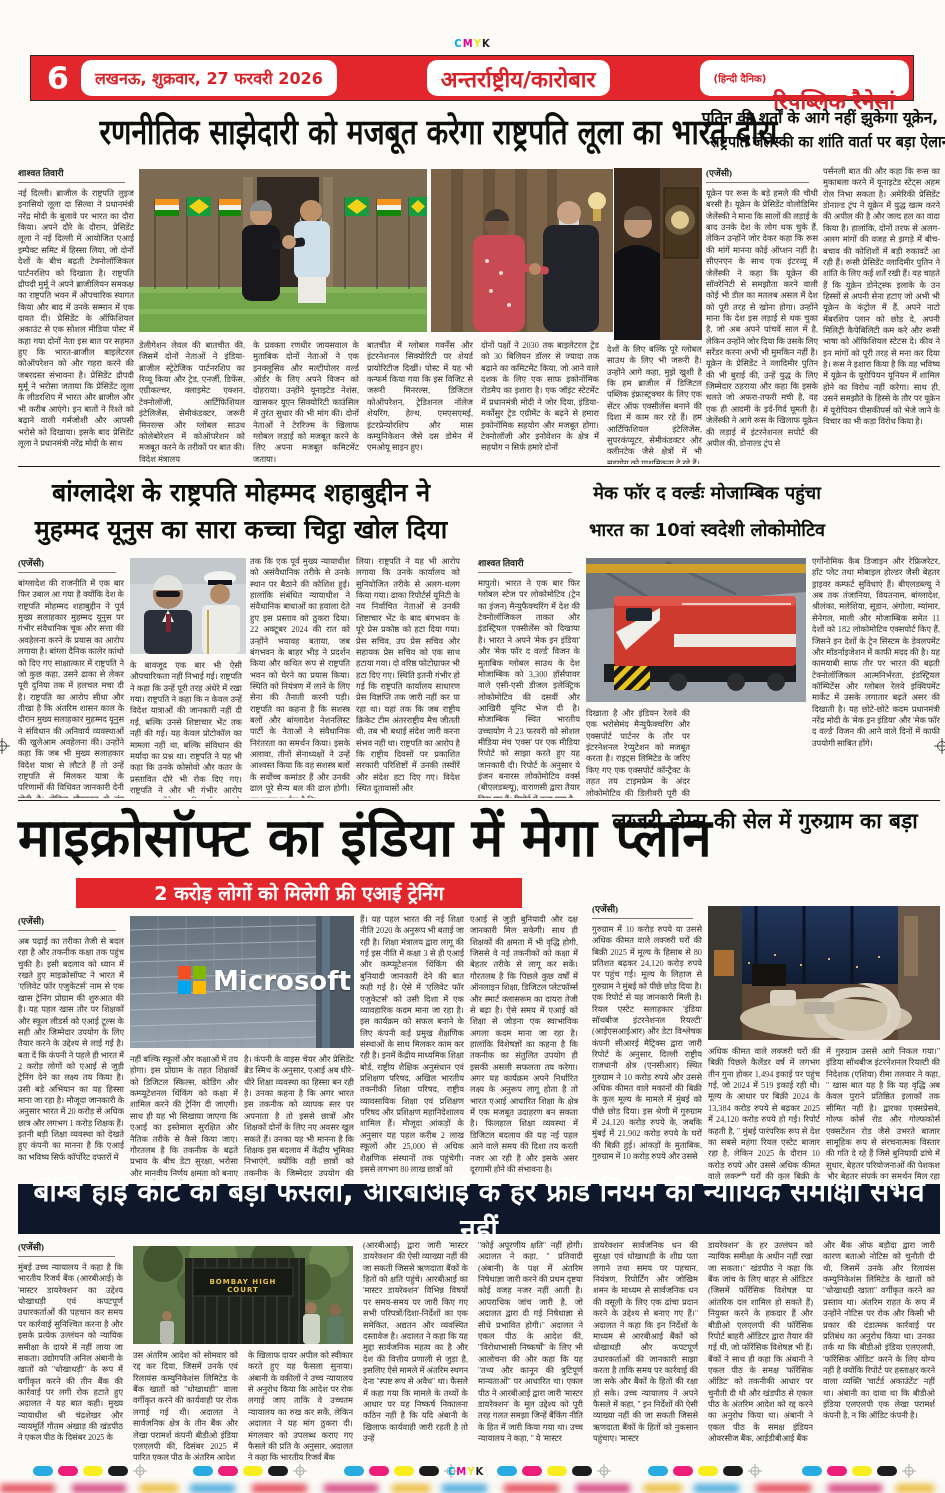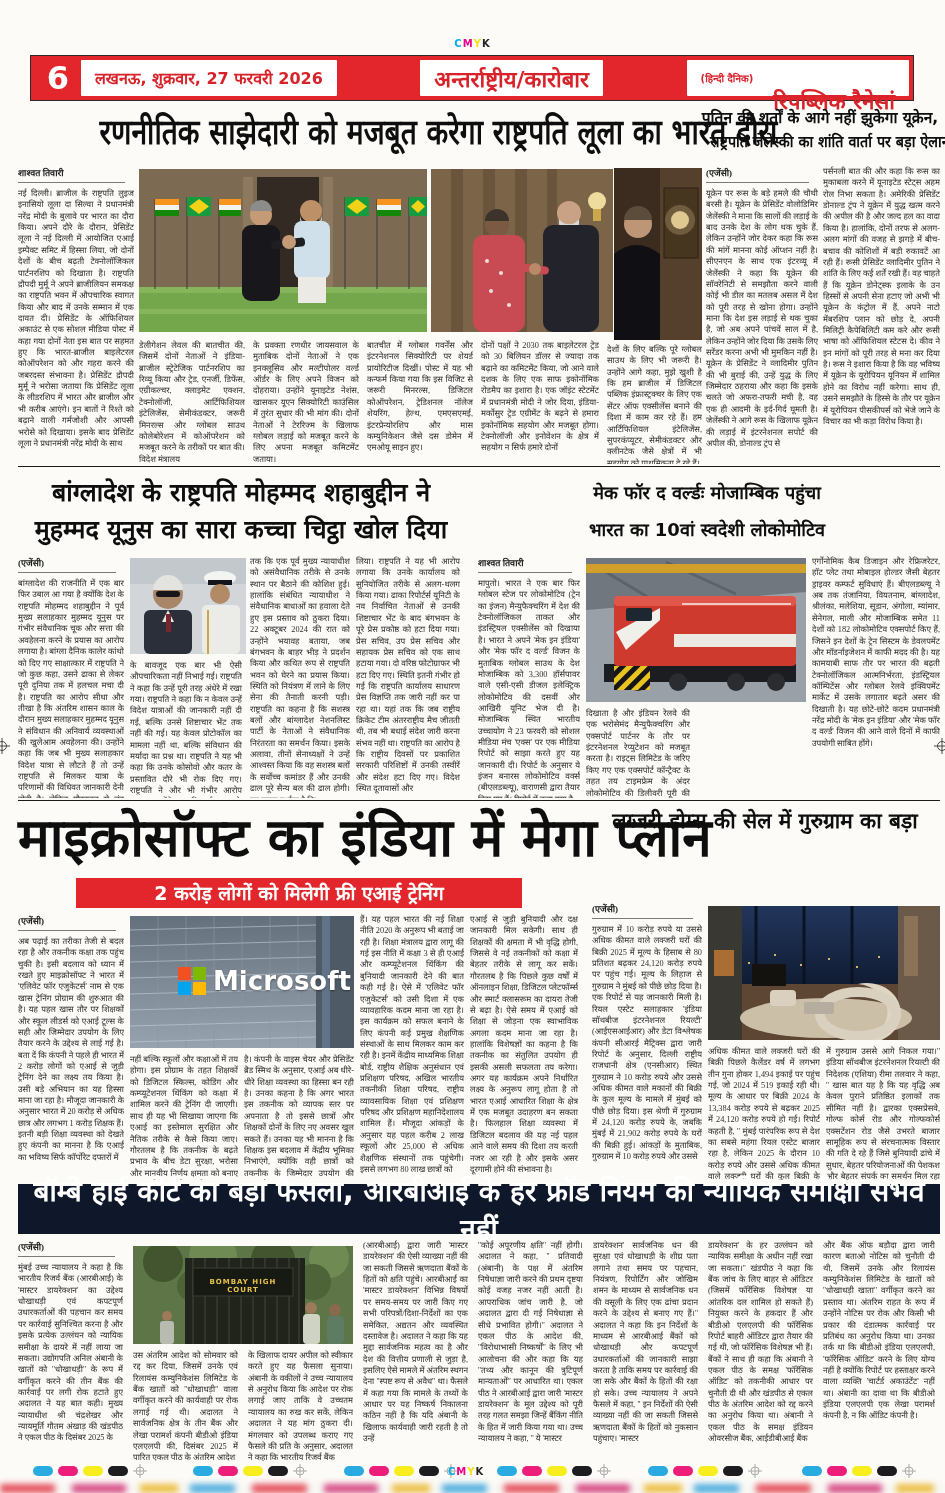--- a/index.html
+++ b/index.html
@@ -11,37 +11,37 @@
   .byline{font-size:9px;font-weight:700;color:#1c1c1c;border-bottom:1px solid #7a7a7a;
           padding-bottom:3px;margin-bottom:5px;width:92%;}
   .hl{font-family:"DejaVu Sans","Liberation Sans",sans-serif;font-weight:900;color:#0e0e0e;text-align:center;}
   .hl .ln,.fitln{display:inline-block;white-space:nowrap;transform-origin:center center;}
   .rule{background:#1c1c1c;}
   .photo{overflow:hidden;background:#d8d8d4;}
   .photo svg{display:block;}
   
   .mast{background:#e2262b;border:1px solid #2a2a2a;display:flex;align-items:center;padding:0 4px;box-sizing:border-box;}
   .mast .num{width:46px;text-align:center;color:#fff;font:900 32px "DejaVu Sans",sans-serif;}
-  .whitebox{background:#fff;border-radius:1px;height:36px;display:flex;align-items:center;
+  .whitebox{background:#fff;border-radius:10px;height:36px;display:flex;align-items:center;
             padding:0 14px;color:#d8232a;font-family:"DejaVu Sans","Liberation Sans",sans-serif;}
   .datebox{font-size:16px;font-weight:800;}
   .secbox{font-size:22px;font-weight:900;}
-  .paperbox{font-weight:900;gap:20px;}
+  .paperbox{font-weight:900;gap:7px;}
   .paperbox .tag{font-size:10px;font-weight:700;}
   .paperbox .pname{font-size:22px;font-weight:900;margin-top:44px;}
   .spacer{flex:1;}
   .redband{background:#e2262b;color:#fff;font-family:"DejaVu Sans",sans-serif;font-weight:800;
            display:flex;align-items:center;justify-content:center;}
   .banner{background:#0f172a;color:#fff;display:flex;align-items:center;justify-content:center;}
   .cmyk-lbl{font:700 10px "DejaVu Sans",sans-serif;letter-spacing:1px;text-align:center;}
   .cmyk-lbl .c{color:#00aeef}.cmyk-lbl .m{color:#ec008c}.cmyk-lbl .y{color:#f2e31b}.cmyk-lbl .k{color:#231f20}
   .cbar{display:flex;align-items:center;gap:5px;}
   .pill{width:20px;height:10px;border-radius:5px;}
   .p-c{background:#29abe2}.p-m{background:#ec1e79}.p-y{background:#f8ee1e}.p-k{background:#1d1d1f}
-  .ms-logo{display:flex;align-items:center;gap:7px;}
+  .ms-logo{display:flex;gap:7px;}
   .ms-grid{display:grid;grid-template-columns:13px 13px;grid-template-rows:13px 13px;gap:2px;}
   .ms-grid i{display:block;}
   .ms-word{color:#fff;font:600 26px "DejaVu Sans",sans-serif;text-shadow:0 1px 2px rgba(0,0,0,.4);}
   .court-sign{color:#e8c24a;font:700 7px "DejaVu Sans",sans-serif;letter-spacing:1px;text-align:center;}
   .botstrip{background:
      repeating-linear-gradient(90deg,#e03040 0 55px,#f7f6f2 55px 72px,#cf2a6e 72px 126px,#f7f6f2 126px 140px,
        #e8b322 140px 178px,#f7f6f2 178px 190px,#2f9fd8 190px 235px,#f7f6f2 235px 252px);
      filter:blur(3px);opacity:.85;}
 </style>
 </head>

